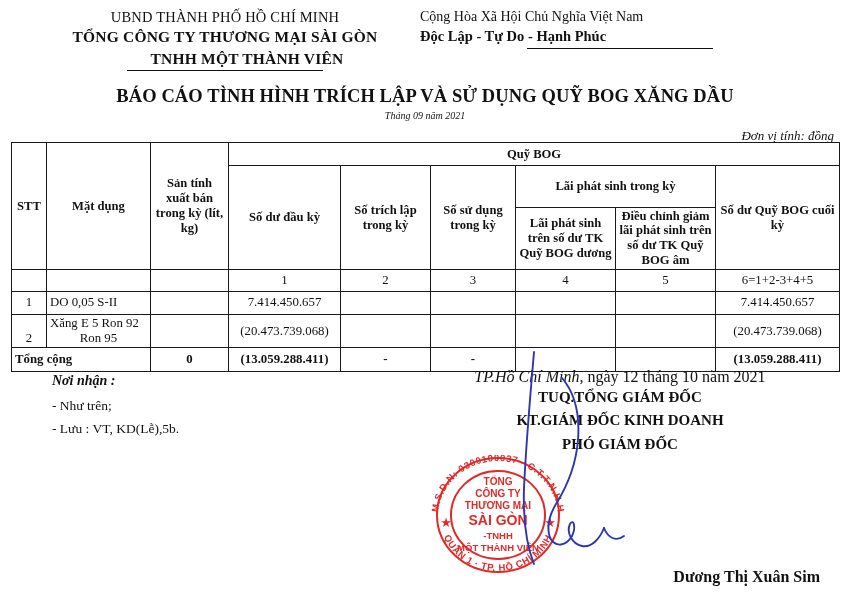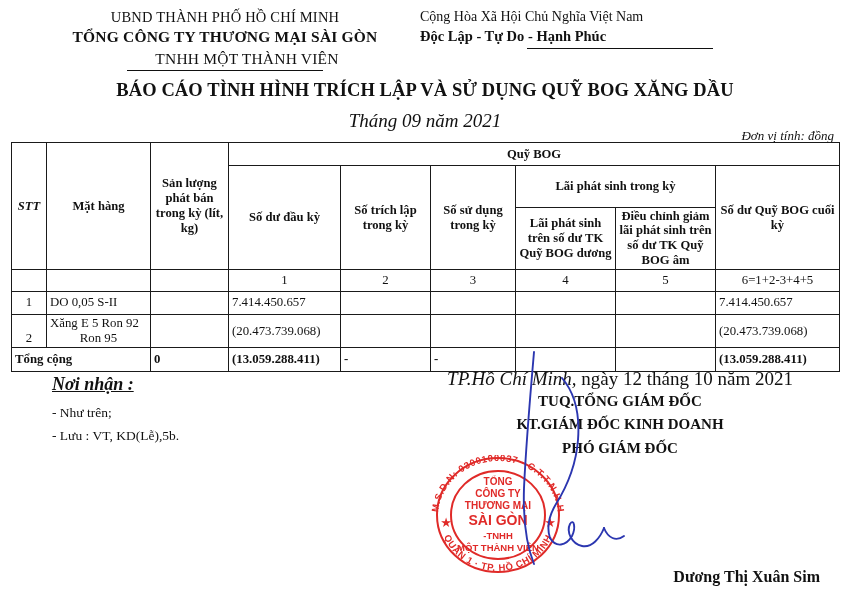--- a/index.html
+++ b/index.html
@@ -13,43 +13,43 @@
   }
   .page{position:relative;width:850px;height:601px;}
 
   
   .hdr-left{
     position:absolute;left:30px;top:8px;width:390px;
     text-align:center;line-height:1.32;
   }
   .hdr-left .l1{font-size:14.5px;letter-spacing:.2px;}
   .hdr-left .l2{font-size:15.5px;font-weight:bold;letter-spacing:.2px;}
-  .hdr-left .l3{font-size:15.5px;font-weight:normal;letter-spacing:.2px;display:inline-block;margin-left:44px;}
+  .hdr-left .l3{font-size:15.5px;font-weight:bold;letter-spacing:.2px;display:inline-block;margin-left:44px;}
   .hdr-left .underline{
     width:196px;height:1.3px;background:#111;margin:1px auto 0 auto;
   }
 
   .hdr-right{
     position:absolute;left:420px;top:8px;width:400px;
     line-height:1.34;
   }
   .hdr-right .r1{font-size:14px;}
   .hdr-right .r2{font-size:14.5px;font-weight:bold;}
   .hdr-right .underline{
     width:186px;height:1.3px;background:#111;margin:2px auto 0 auto;
   }
 
   
   .title{
-    position:absolute;left:0;top:80px;width:850px;text-align:center;
+    position:absolute;left:0;top:86px;width:850px;text-align:center;
     font-size:18.5px;font-weight:bold;letter-spacing:.1px;
   }
   .subtitle{
     position:absolute;left:0;top:110px;width:850px;text-align:center;
-    font-size:19px;font-style:italic;
+    font-size:10px;font-style:italic;
   }
   .unit-note{
     position:absolute;right:16px;top:128px;
     font-size:13px;font-style:italic;
   }
 
   
   .tbl-wrap{position:absolute;left:11px;top:142px;width:828px;}
   table.bog{
     border-collapse:collapse;width:828px;table-layout:fixed;
@@ -65,39 +65,39 @@
   .c-stt{width:35px;}
   .c-item{width:104px;}
   .c-vol{width:78px;}
   .c-open{width:112px;}
   .c-prov{width:90px;}
   .c-use{width:85px;}
   .c-int{width:100px;}
   .c-adj{width:100px;}
   .c-close{width:124px;}
 
-  .h-tall{height:124px;font-style:italic;}
+  .h-tall{height:124px;}
   .numrow td{height:19px;text-align:center;font-size:12.8px;padding:0;}
   .datarow td{height:20px;font-size:12.8px;}
   .datarow.two td{height:28px;}
-  .num{text-align:left;padding-right:5px;}
+  .num{text-align:center;padding-right:5px;}
   .ctr{text-align:center;}
   .item-cell{text-align:left;padding-left:4px;}
   .item-cell .ln2{display:block;text-align:center;}
   .totrow td{height:21px;font-weight:bold;font-size:12.8px;}
   .totrow .label{text-align:left;}
 
   
   .recip{position:absolute;left:52px;top:369px;font-size:13.5px;line-height:1.75;}
-  .recip .head{font-style:italic;font-weight:bold;font-size:18px;text-decoration:underline;}
+  .recip .head{font-style:italic;font-weight:bold;font-size:14px;}
   .recip .li{white-space:nowrap;}
 
   
   .sig{position:absolute;left:420px;top:368px;width:400px;text-align:center;}
-  .sig .dateline{font-size:19px;}
+  .sig .dateline{font-size:16px;}
   .sig .dateline .city{font-style:italic;}
   .sig .r1,.sig .r2,.sig .r3{font-weight:bold;font-size:15px;line-height:1.55;}
   .sig .name{
     position:absolute;left:0;top:200px;width:400px;text-align:right;
     font-weight:bold;font-size:16px;
   }
 
   
   .seal{
     position:absolute;left:424px;top:455px;width:148px;height:120px;
@@ -143,22 +143,22 @@
           <col class="c-open">
         <col class="c-prov">
           <col class="c-use">
           <col class="c-int">
           <col class="c-adj">
           <col class="c-close">
       </colgroup>
       <thead>
         <tr>
           <th rowspan="3" class="h-tall">STT</th>
-          <th rowspan="3">Mặt hàng</th>
-          <th rowspan="3">Sản lượng phát bán trong kỳ (lít, kg)</th>
+          <th rowspan="3">Mặt dụng</th>
+          <th rowspan="3">Sản tính xuất bán trong kỳ (lít, kg)</th>
           <th colspan="6" style="height:20px">Quỹ BOG</th>
         </tr>
         <tr>
           <th rowspan="2">Số dư đầu kỳ</th>
           <th rowspan="2">Số trích lập trong kỳ</th>
           <th rowspan="2">Số sử dụng trong kỳ</th>
           <th colspan="2" style="height:20px">Lãi phát sinh trong kỳ</th>
           <th rowspan="2">Số dư Quỹ BOG cuối kỳ</th>
         </tr>
         <tr>

